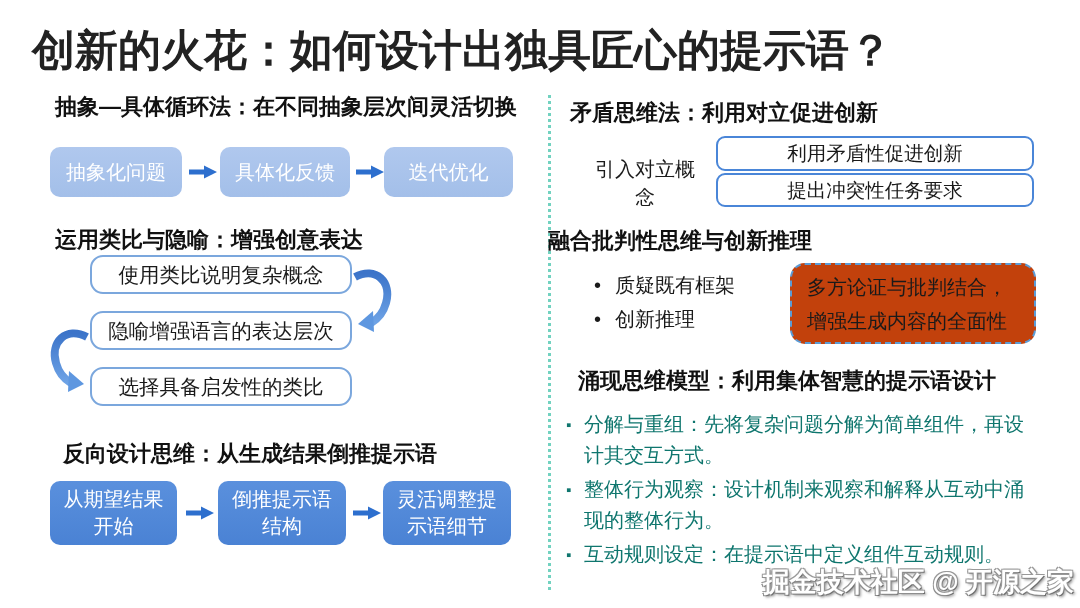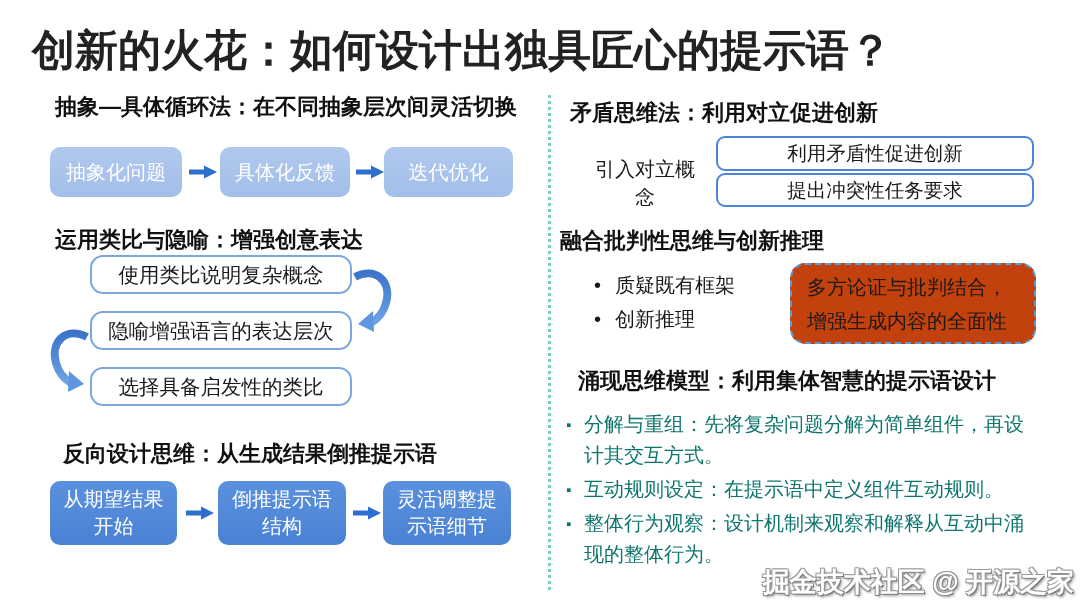--- a/index.html
+++ b/index.html
@@ -145,28 +145,28 @@
     </svg>
 </div>
 <div class="abs box-solid" style="left:383px;top:481px;width:128px;">灵活调整提示语细节</div>
 
 <div class="abs sec-h" style="left:570px;top:98px;">矛盾思维法：利用对立促进创新</div>
 
 <div class="abs opp-label">引入对立概念</div>
 <div class="abs box-border" style="left:716px;top:136px;height:35px;">利用矛盾性促进创新</div>
 <div class="abs box-border" style="left:716px;top:173px;height:34px;">提出冲突性任务要求</div>
 
-<div class="abs sec-h" style="left:560px;top:226px;">融合批判性思维与创新推理</div>
+<div class="abs sec-h" style="left:548px;top:226px;">融合批判性思维与创新推理</div>
 
 <div class="abs rbullet" style="left:594px;top:272px;"><span>质疑既有框架</span></div>
 <div class="abs rbullet" style="left:594px;top:306px;"><span>创新推理</span></div>
 
 <div class="abs dashed-note">多方论证与批判结合，增强生成内容的全面性</div>
 
 <div class="abs sec-h" style="left:578px;top:366px;">涌现思维模型：利用集体智慧的提示语设计</div>
 
 <div class="abs sq-list">
   <div class="sq-item">分解与重组：先将复杂问题分解为简单组件，再设计其交互方式。</div>
+  <div class="sq-item">整体行为观察：设计机制来观察和解释从互动中涌现的整体行为。</div>
   <div class="sq-item">互动规则设定：在提示语中定义组件互动规则。</div>
-  <div class="sq-item">整体行为观察：设计机制来观察和解释从互动中涌现的整体行为。</div>
 </div>
 
 <div class="abs watermark">掘金技术社区 @ 开源之家</div>
 
 </body></html>

